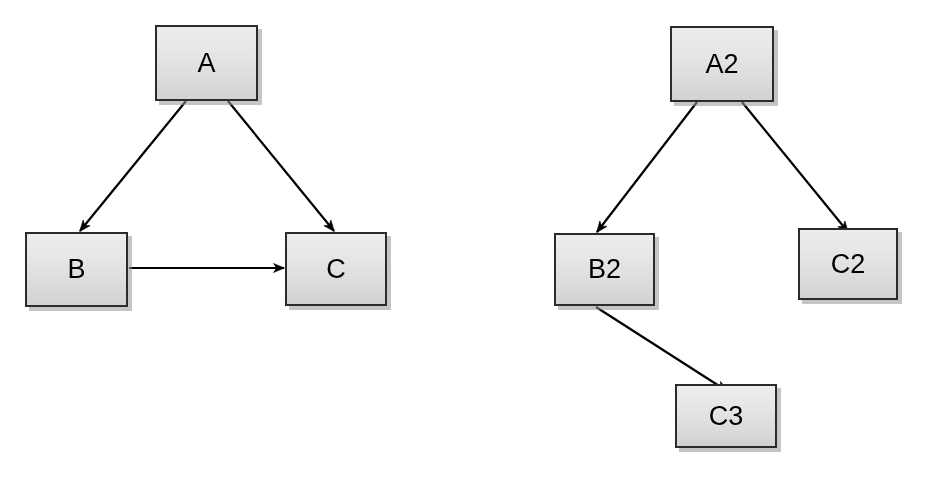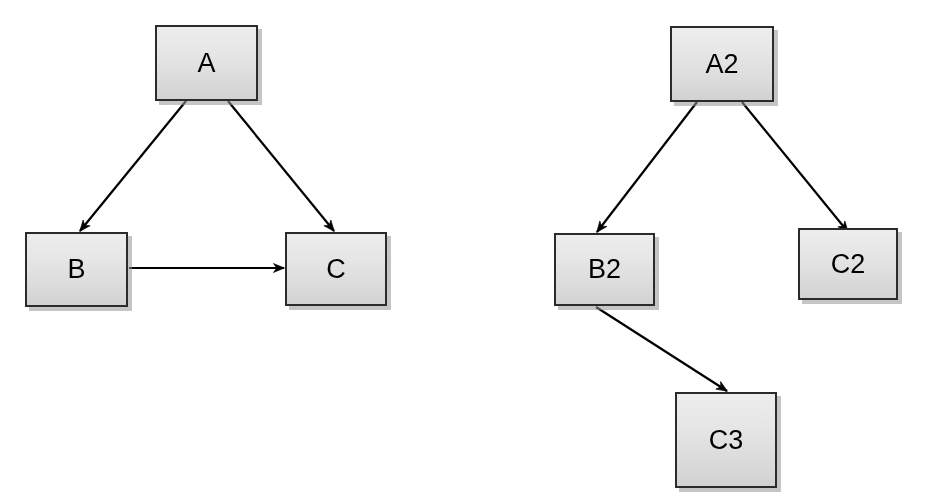--- a/index.html
+++ b/index.html
@@ -81,17 +81,17 @@
   </div>
   <div class="node" style="left: 670px; top: 26px; width: 104px; height: 76px;">
     <span class="node-label">A2</span>
   </div>
   <div class="node" style="left: 542px; top: 233px; width: 101px; height: 73px; margin-left: 12px;">
     <span class="node-label">B2</span>
   </div>
   <div class="node" style="left: 798px; top: 228px; width: 100px; height: 72px;">
     <span class="node-label">C2</span>
   </div>
-  <div class="node" style="left: 675px; top: 392px; width: 102px; height: 96px;">
+  <div class="node" style="left: 675px; top: 384px; width: 102px; height: 64px;">
     <span class="node-label">C3</span>
   </div>
 
 </div>
 
 </body></html>

